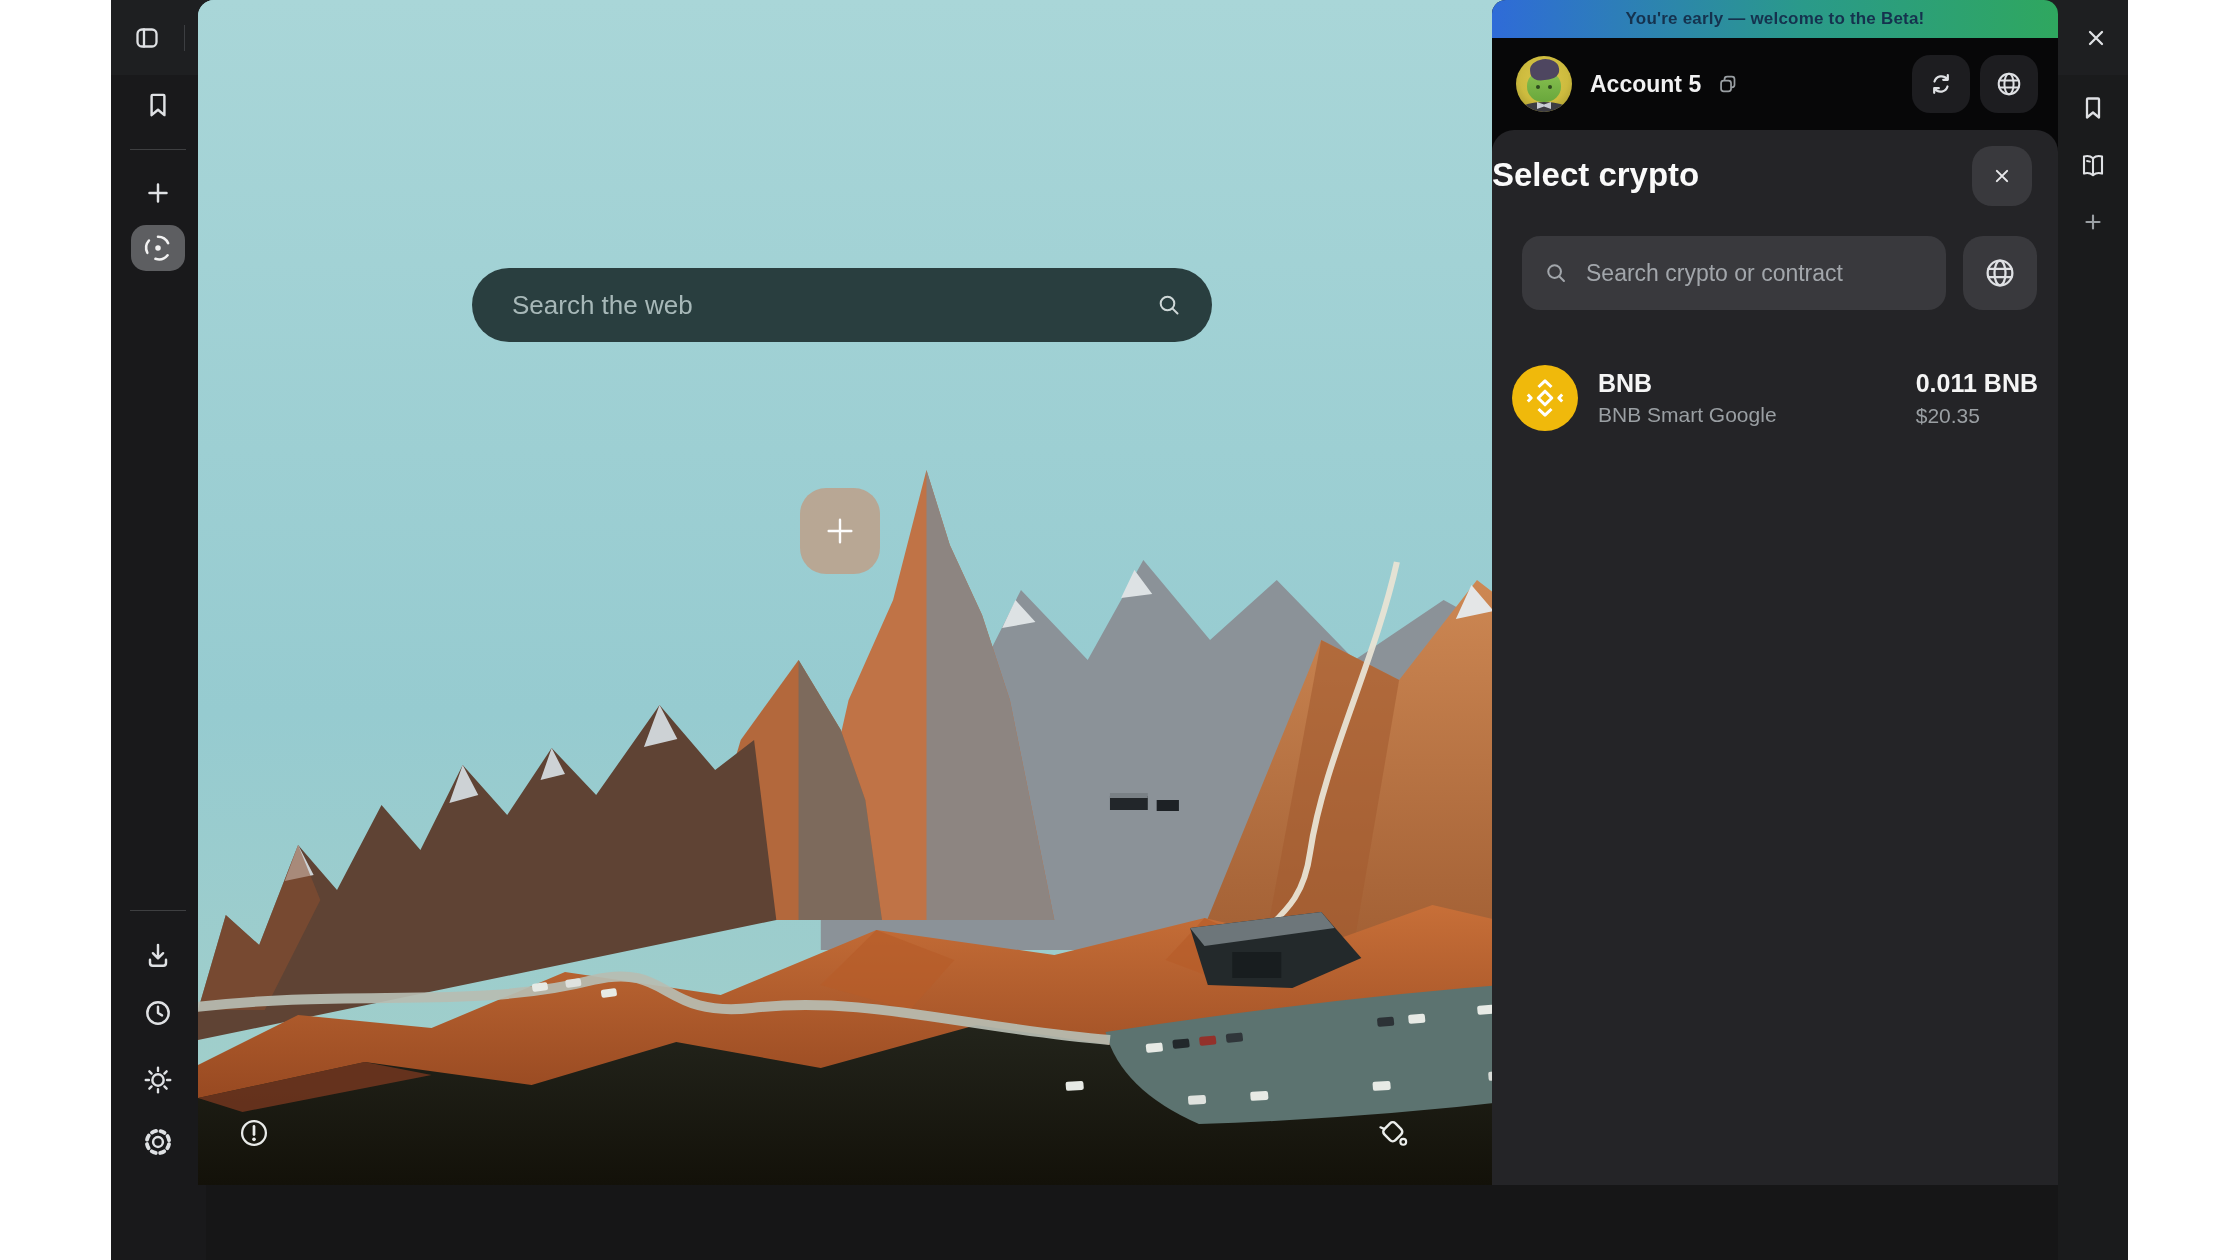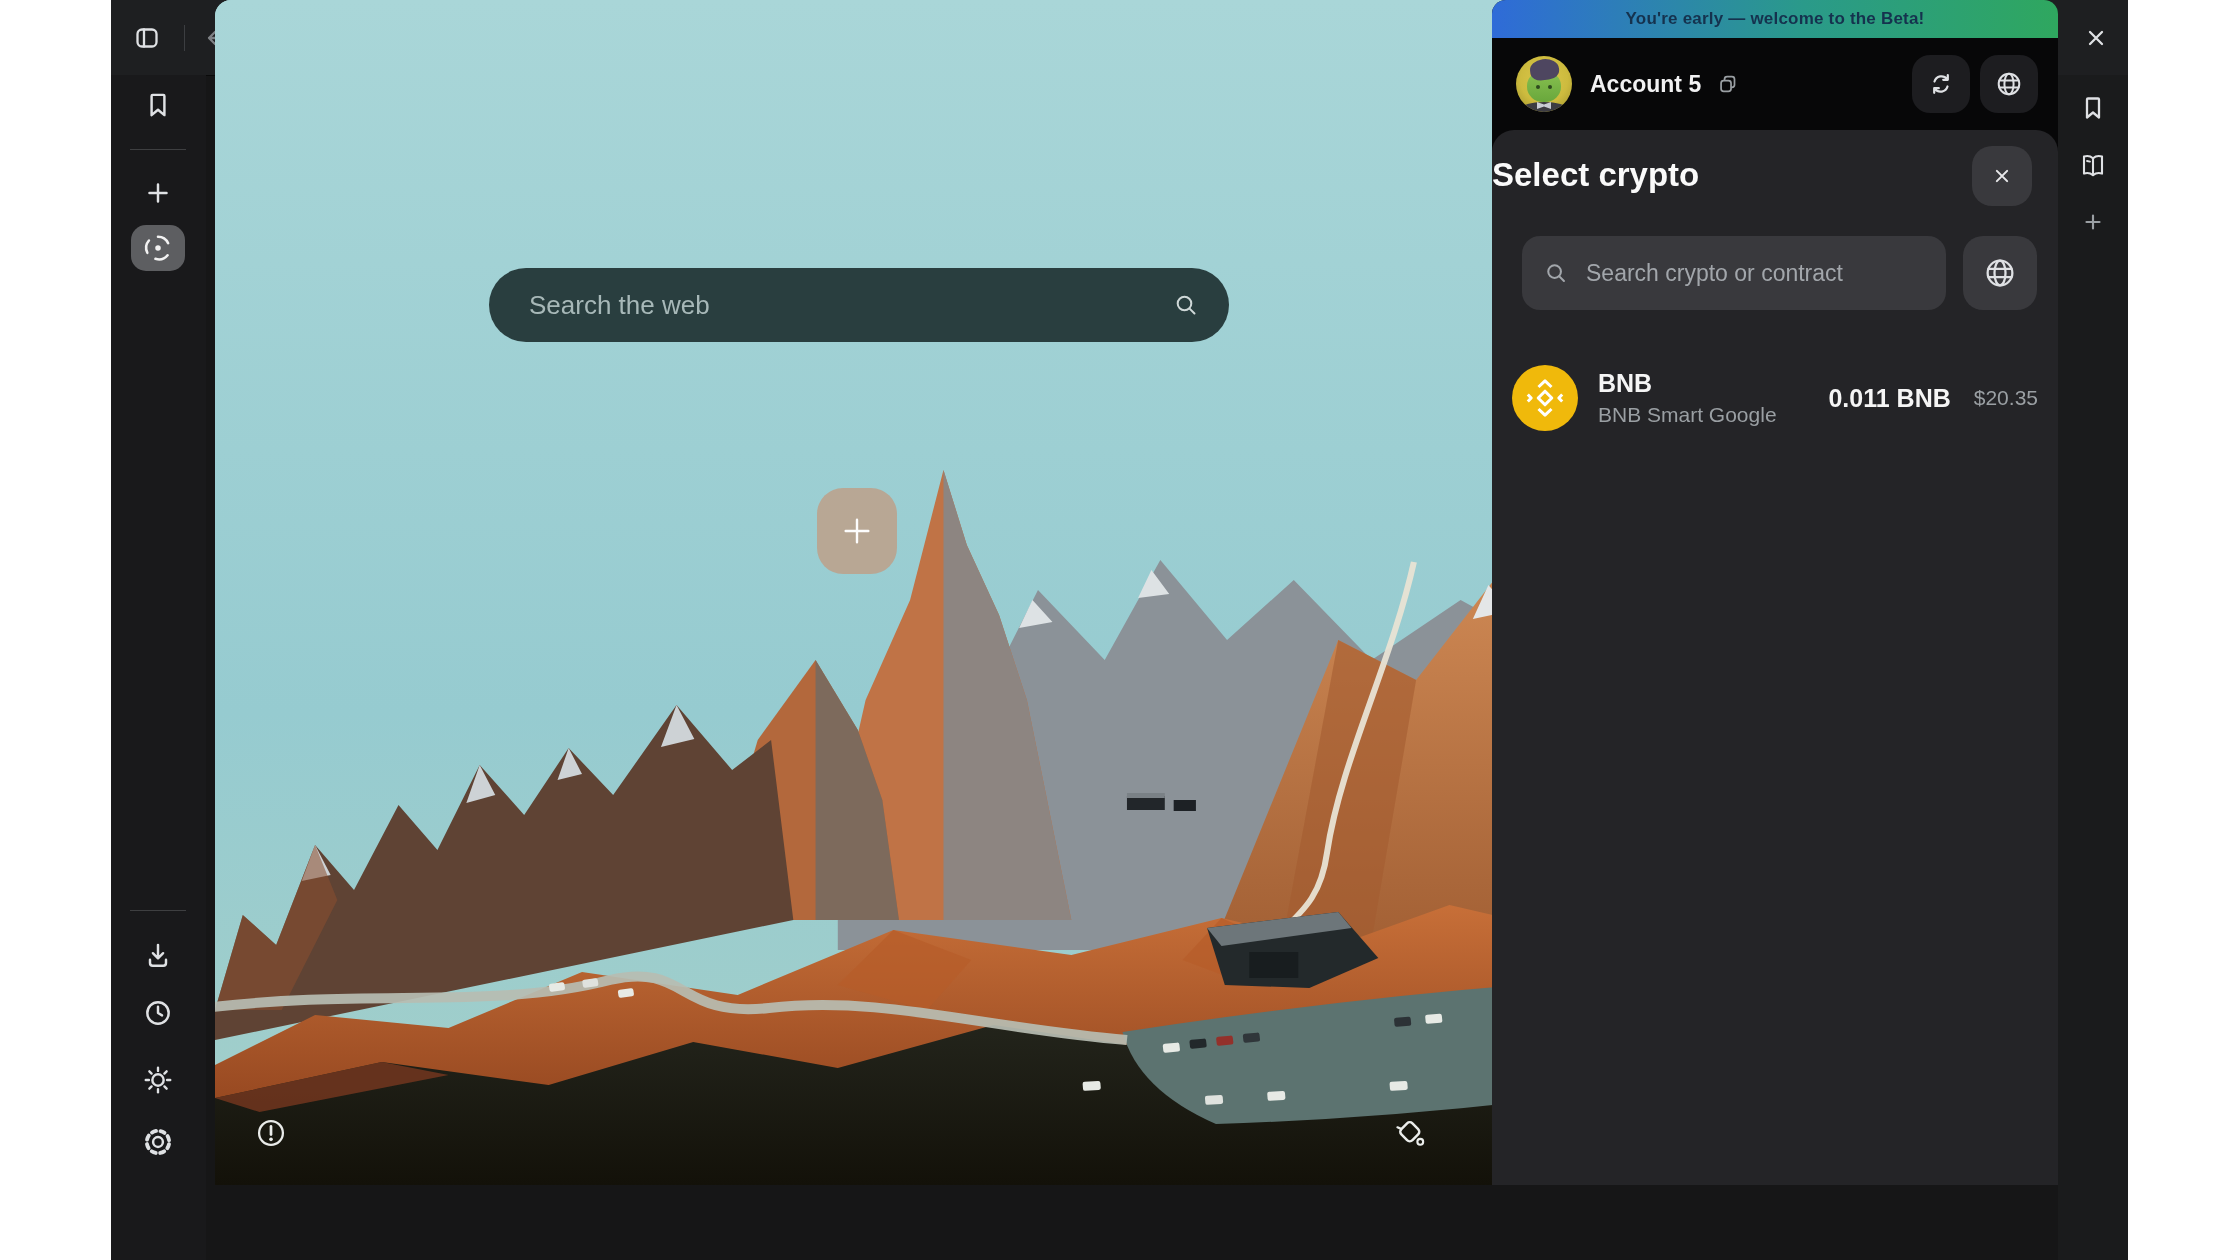--- a/index.html
+++ b/index.html
@@ -17,21 +17,21 @@
   .ob-right{display:flex;align-items:center;gap:16px;margin-left:12px;}
 
   
   .rail-left{position:absolute;left:0;top:75px;width:95px;height:1185px;background:#19191b;}
   .rail-right{position:absolute;left:1947px;top:75px;width:70px;height:1185px;background:#1a1b1c;}
   .rbtn{position:absolute;display:flex;align-items:center;justify-content:center;width:44px;height:44px;border-radius:9px;}
   .rail-div{position:absolute;left:19px;width:56px;height:1px;background:#3e3f41;}
   .app-logo{position:absolute;left:20px;top:150px;width:54px;height:46px;border-radius:15px;background:rgba(150,152,155,0.55);display:flex;align-items:center;justify-content:center;}
 
   
-  .photo{position:absolute;left:104px;top:0;width:1428px;height:1185px;border-radius:16px 16px 0 0;overflow:hidden;background:#9ccdd1;}
+  .photo{position:absolute;left:87px;top:0;width:1428px;height:1185px;border-radius:16px 16px 0 0;overflow:hidden;background:#9ccdd1;}
   .photo svg.scene{position:absolute;left:0;top:0;width:100%;height:100%;}
   .web-search{position:absolute;left:274px;top:268px;width:740px;height:74px;border-radius:37px;background:rgba(35,54,55,0.95);display:flex;align-items:center;box-sizing:border-box;padding:0 28px 0 38px;}
   .web-search input{flex:1;background:transparent;border:none;outline:none;color:#a7b8b8;font-size:26px;font-family:"Liberation Sans",sans-serif;}
   .web-search input::placeholder{color:#a7b8b8;opacity:1;}
   .add-widget{position:absolute;left:602px;top:488px;width:80px;height:86px;border-radius:26px;background:rgba(189,160,138,0.85);display:flex;align-items:center;justify-content:center;}
   .corner-btn{position:absolute;width:44px;height:44px;display:flex;align-items:center;justify-content:center;}
 
   
   .panel{position:absolute;left:1381px;top:0;width:566px;height:1185px;border-radius:14px 14px 0 0;overflow:hidden;background:#070708;}
   .banner{position:absolute;left:0;top:0;width:566px;height:38px;background:linear-gradient(90deg,#2f6bd8 0%,#2a9a8a 55%,#2fa75f 100%);display:flex;align-items:center;justify-content:center;}
@@ -53,21 +53,21 @@
   .close-btn{position:absolute;right:26px;top:16px;width:60px;height:60px;border-radius:20px;background:#39393d;display:flex;align-items:center;justify-content:center;}
   .crypto-search{position:absolute;left:30px;top:106px;width:424px;height:74px;border-radius:18px;background:#39393d;display:flex;align-items:center;box-sizing:border-box;padding:0 18px 0 20px;}
   .crypto-search input{flex:1;background:transparent;border:none;outline:none;color:#a2a6ab;font-size:23px;font-family:"Liberation Sans",sans-serif;margin-left:14px;}
   .crypto-search input::placeholder{color:#a2a6ab;opacity:1;}
   .net-btn{position:absolute;left:471px;top:106px;width:74px;height:74px;border-radius:20px;background:#39393d;display:flex;align-items:center;justify-content:center;}
   .token-row{position:absolute;left:0;top:222px;width:566px;height:92px;display:flex;align-items:center;box-sizing:border-box;padding:0 20px;}
   .token-icon{width:66px;height:66px;border-radius:50%;background:#F0B90B;display:flex;align-items:center;justify-content:center;flex:0 0 auto;}
   .token-main{margin-left:20px;display:flex;flex-direction:column;gap:5px;}
   .token-sym{font-size:25px;font-weight:700;color:#f5f5f5;}
   .token-net{font-size:21px;color:#9a9fa3;}
-  .token-right{margin-left:auto;display:flex;flex-direction:row;gap:23px;align-items:center;}
+  .token-right{margin-left:auto;display:flex;flex-direction:column;gap:6px;align-items:flex-start;}
   .token-amt{font-size:25px;font-weight:700;color:#f5f5f5;}
   .token-fiat{font-size:21px;color:#9a9fa3;}
 
   .ic{stroke:#dfe1e4;stroke-width:2.3;fill:none;stroke-linecap:round;stroke-linejoin:round;}
   .ic-dim{stroke:#7e8185;}
   .ic-gray{stroke:#9a9fa3;}
 </style>
 </head>
 <body>
 

